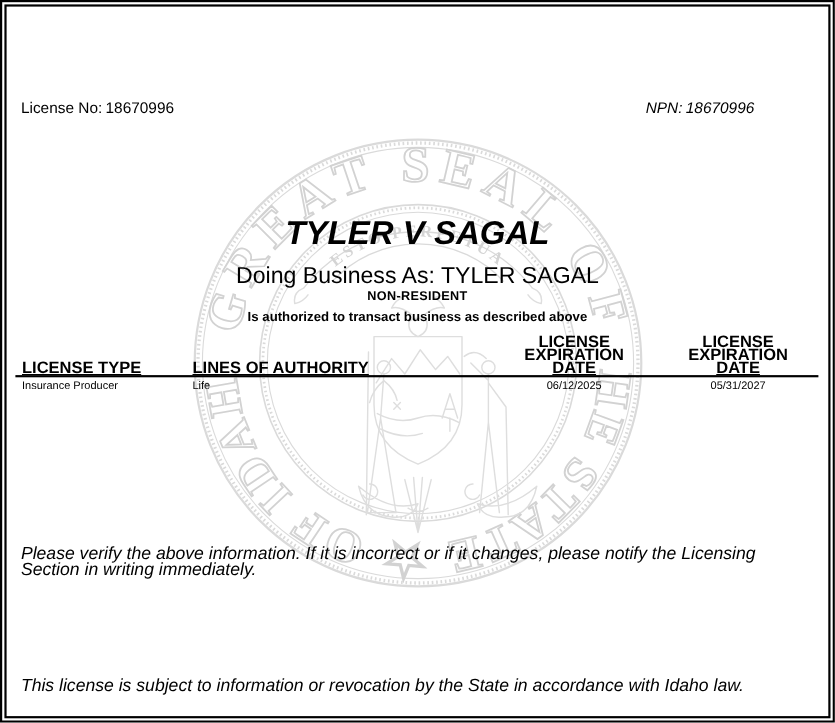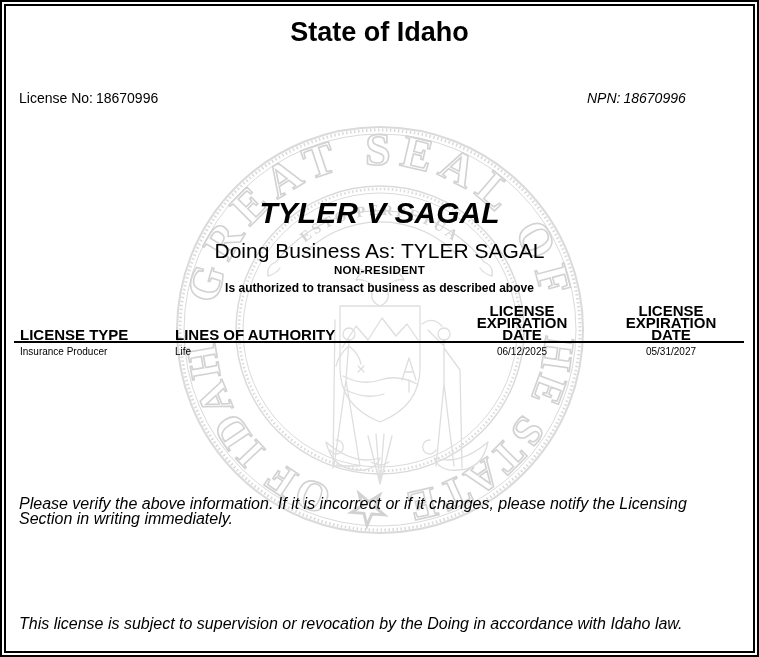--- a/index.html
+++ b/index.html
@@ -114,21 +114,20 @@
         <circle class="seal-art" cx="314" cy="254" r="6"></circle>
         <path class="seal-art" d="M 314,260 L 314,304 M 314,304 L 306,386 M 314,304 L 324,386 M 314,266 L 298,250 M 292,244 q 10,-8 20,2 M 314,268 L 330,290 L 332,388"></path>
 
         <path class="seal-art" d="M 196,362 q 28,24 54,16 q -6,14 -24,12 q -24,-2 -30,-28 M 206,360 a 7,7 0 1 1 -6,10"></path>
         <path class="seal-art" d="M 304,378 q 26,8 54,-16 q -6,28 -30,28 q -18,2 -24,-12 M 300,360 a 7,7 0 1 0 6,10" transform="translate(-104,0) translate(104,0)"></path>
 
         <path class="seal-art" d="M 250,404 L 238,356 M 250,404 L 246,354 M 250,404 L 254,354 M 250,404 L 262,356 M 241,382 q 9,6 18,0"></path>
       </g>
     </svg>
 
-    <div class="abs ctr title">State of Idaho</div>
 
     <div class="abs licline lic-left"><span class="lbl">License No:</span><span>18670996</span></div>
     <div class="abs licline npn"><span class="lbl">NPN:</span><span>18670996</span></div>
 
     <div class="abs ctr name">TYLER V SAGAL</div>
     <div class="abs ctr dba">Doing Business As: TYLER SAGAL</div>
     <div class="abs ctr nonres">NON-RESIDENT</div>
     <div class="abs ctr auth">Is authorized to transact business as described above</div>
 
     <div class="abs th th-ul col-left1 hdr-low">LICENSE TYPE</div>
@@ -146,16 +145,16 @@
     </div>
 
     <div class="abs table-rule"></div>
 
     <div class="abs td col-left1">Insurance Producer</div>
     <div class="abs td col-left2">Life</div>
     <div class="abs td col-date1">06/12/2025</div>
     <div class="abs td col-date2">05/31/2027</div>
 
     <div class="abs notice verify">Please verify the above information. If it is incorrect or if it changes, please notify the Licensing Section in writing immediately.</div>
-    <div class="abs notice legal">This license is subject to supervision or revocation by the Doing in accordance with Idaho law.</div>
+    <div class="abs notice legal">This license is subject to information or revocation by the State in accordance with Idaho law.</div>
 
   </div>
 </div>
 
 </body></html>

